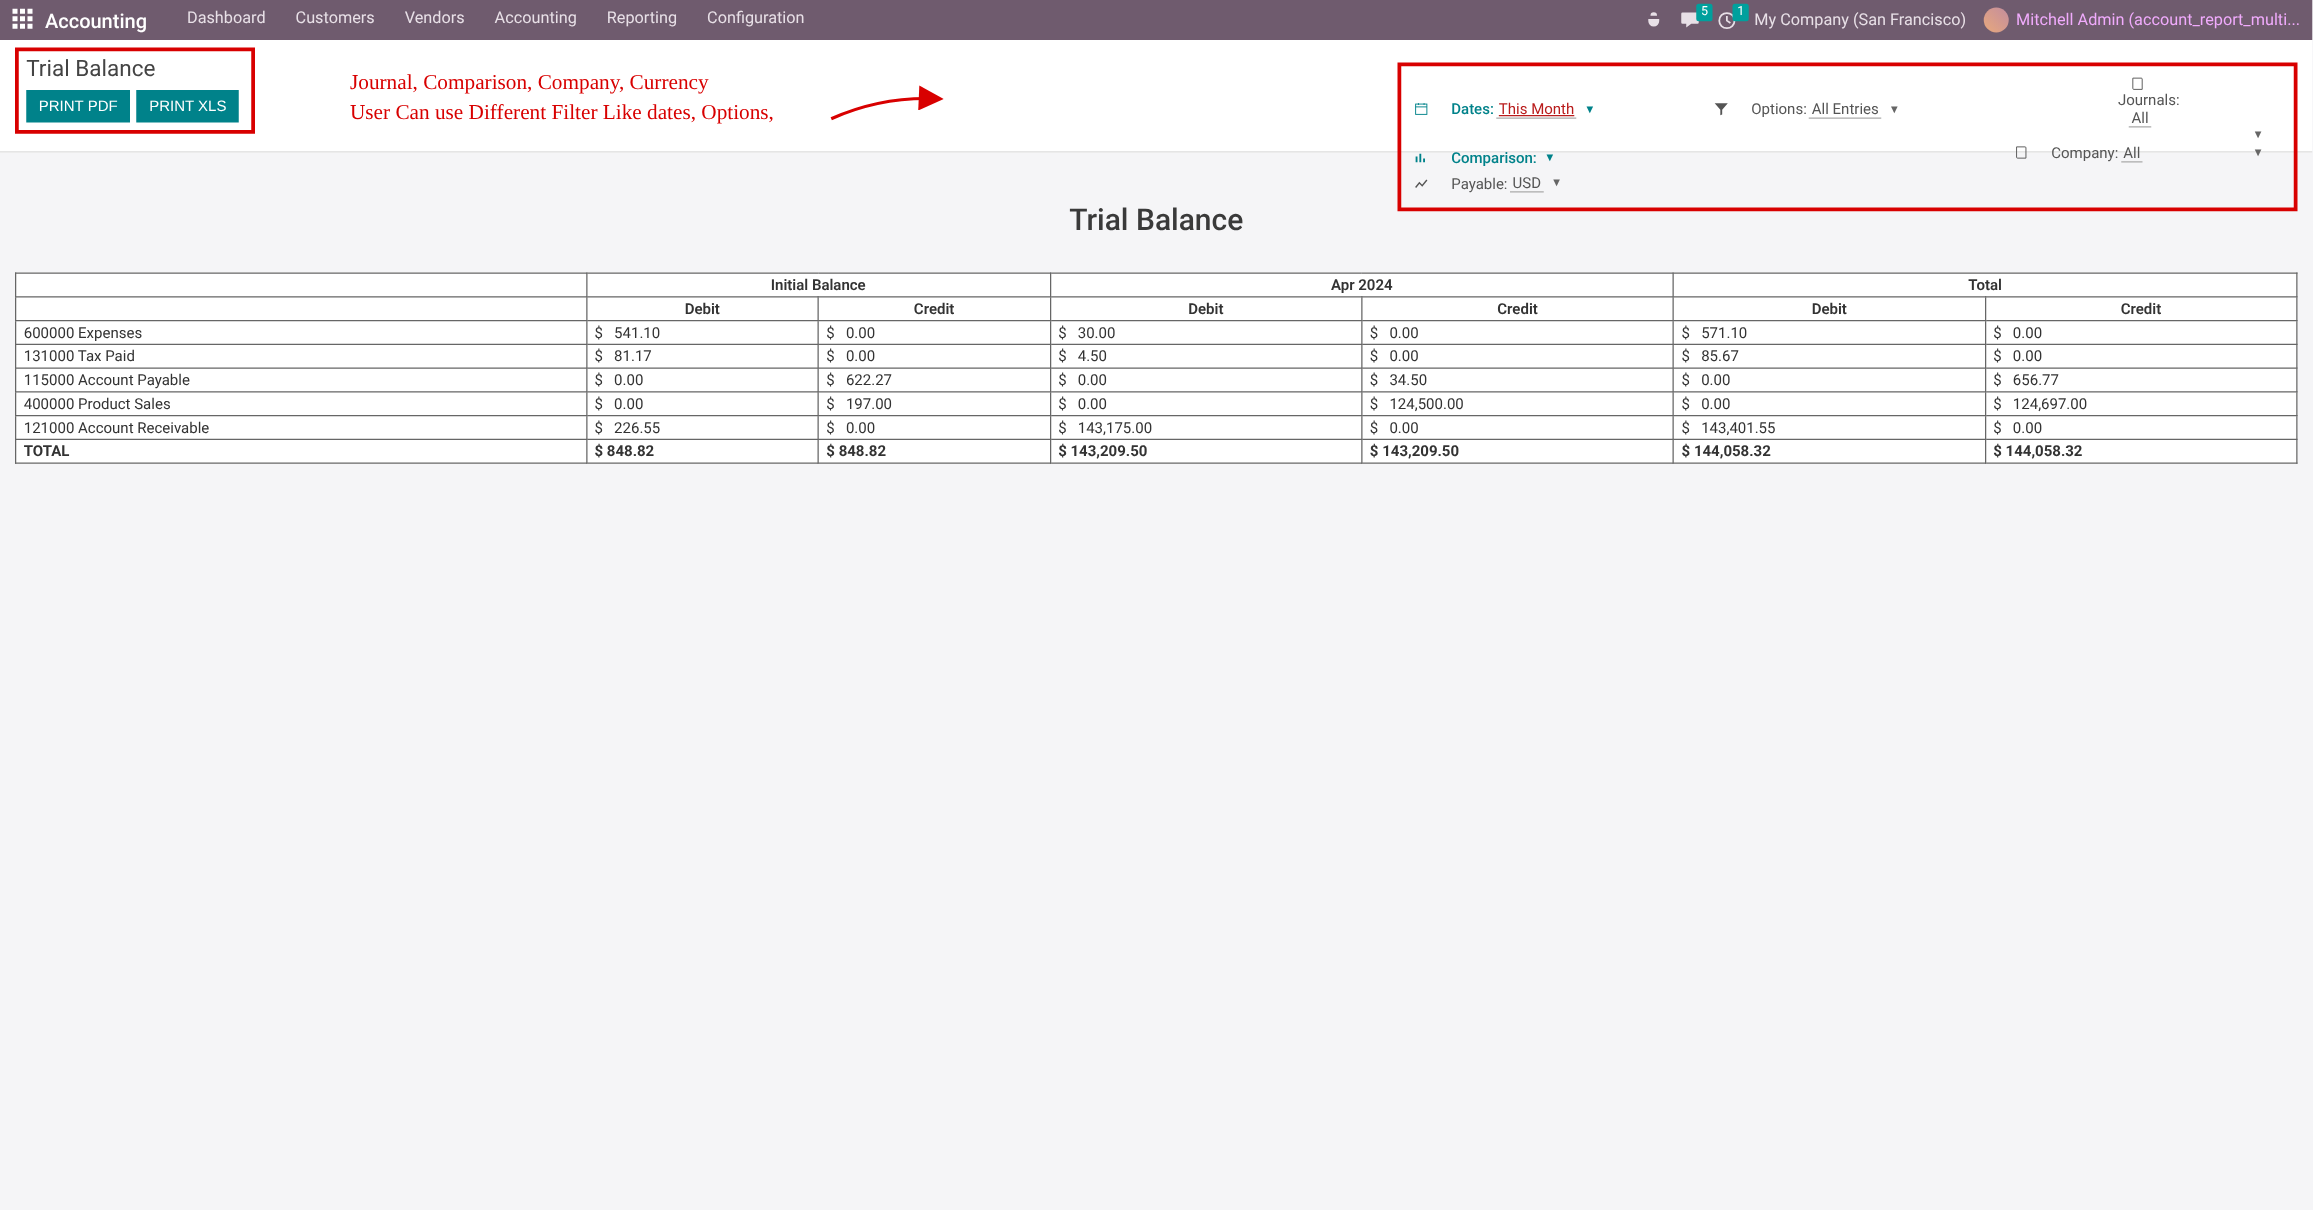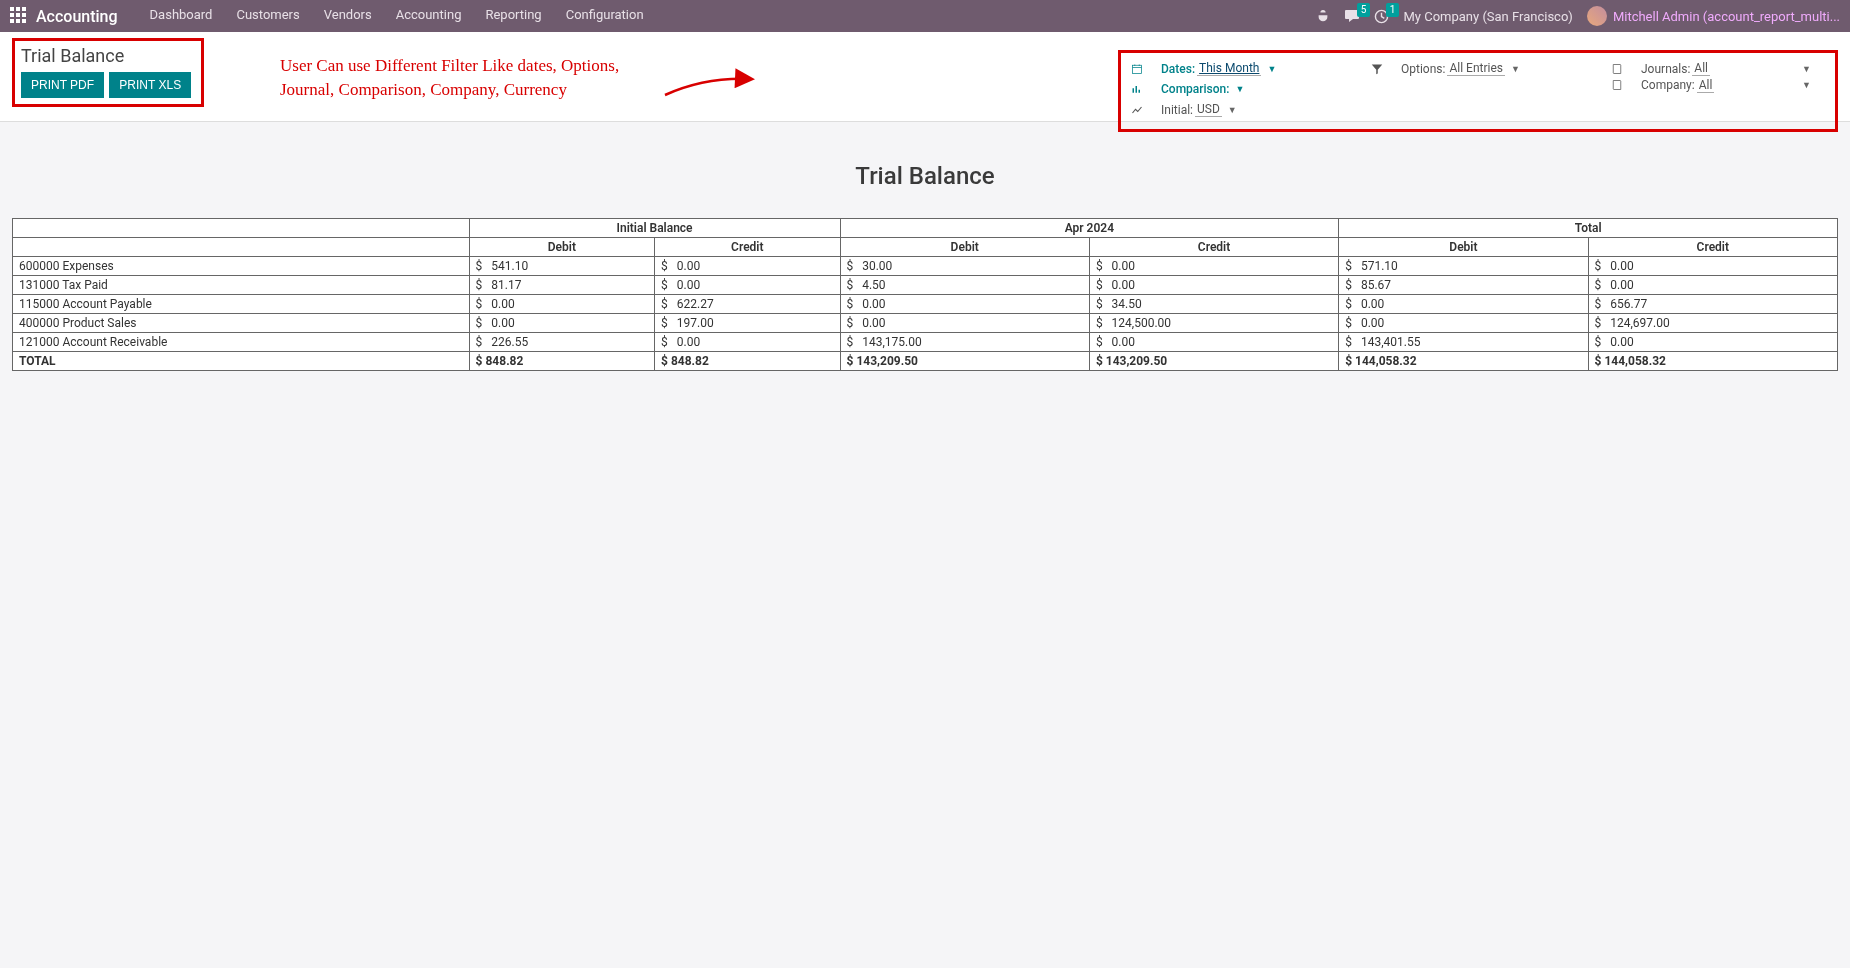--- a/index.html
+++ b/index.html
@@ -26,28 +26,28 @@
 .btn { background: #00828a; color: #fff; border: none; padding: 6px 10px; font-size: 12px; font-weight: 500; cursor: pointer; margin-right: 2px; }
 
 .annotation { position: absolute; left: 280px; top: 22px; color: #d80000; font-family: Georgia, serif; font-size: 17px; line-height: 1.4; }
 .arrow-svg { position: absolute; left: 655px; top: 35px; }
 
 .filters { position: absolute; right: 12px; top: 18px; width: 720px; border: 3px solid #d80000; padding: 8px 10px 6px 10px; }
 .filter-row { display: flex; flex-wrap: wrap; }
 .filter-item { display: flex; align-items: center; font-size: 12px; color: #555; margin-bottom: 6px; }
 .filter-item.dates { width: 240px; }
 .filter-item.options { width: 240px; }
-.filter-item.journals { width: 200px; }
+.filter-item.journals { width: 200px; flex-direction: column; }
 .filter-item.comparison { width: 240px; }
 .filter-item.company { width: 200px; margin-left: 480px; margin-top: -28px; }
 .filter-item.currency { width: 240px; }
 .filter-label { color: #00828a; font-weight: 500; padding-left: 16px; }
 .filter-label.dark { color: #555; font-weight: 400; }
 .filter-value { border-bottom: 1px solid #aaa; padding: 0 2px; margin-left: 2px; }
-.filter-value.teal { color: #0c4a6e; }
+.filter-value.teal { color: #b91c1c; }
 .caret { margin-left: 6px; color: #00828a; font-size: 9px; cursor: pointer; }
 .caret.dark { color: #666; }
 .mini-icon { width: 12px; height: 12px; display: inline-block; margin-right: 2px; color: #00828a; }
 .mini-icon.dark { color: #555; }
 
 
 .report-area { padding: 40px 12px 20px; }
 .report-title { text-align: center; font-size: 24px; font-weight: 500; color: #3a3a3a; margin-bottom: 28px; }
 table.report { width: 100%; border-collapse: collapse; background: #fff; }
 table.report th, table.report td { border: 1px solid #666; font-size: 12px; padding: 2px 6px; }
@@ -109,22 +109,22 @@
 </div>
 
 <div class="control-panel">
   <div class="title-block">
     <div class="page-title">Trial Balance</div>
     <button class="btn">PRINT PDF</button>
     <button class="btn">PRINT XLS</button>
   </div>
 
   <div class="annotation">
+    <div>Journal, Comparison, Company, Currency</div>
     <div>User Can use Different Filter Like dates, Options,</div>
-    <div>Journal, Comparison, Company, Currency</div>
   </div>
 
   <svg class="arrow-svg" width="100" height="40">
     <defs>
         <marker id="ah" markerWidth="10" markerHeight="8" refX="2" refY="4" orient="auto">
           <path d="M8 0 L0 4 L8 8 z" fill="#d80000"></path>
         </marker>
       </defs>
     <path d="M95 12 Q 50 10 10 28" stroke="#d80000" stroke-width="2.5" fill="none" marker-start="url(#ah)"></path>
   </svg>
@@ -172,21 +172,21 @@
         <span class="filter-label dark">Company:</span>
         <span class="filter-value">All</span>
         <span class="caret dark" style="margin-left:auto">▼</span>
       </div>
     </div>
     <div class="filter-row">
       <div class="filter-item currency">
         <svg class="mini-icon dark" viewBox="0 0 16 16">
             <path d="M2 12l4-5 3 3 5-6" stroke="currentColor" fill="none" stroke-width="1.5"></path>
           </svg>
-        <span class="filter-label dark">Initial:</span>
+        <span class="filter-label dark">Payable:</span>
         <span class="filter-value">USD</span>
         <span class="caret dark">▼</span>
       </div>
     </div>
   </div>
 </div>
 
 <div class="report-area">
   <div class="report-title">Trial Balance</div>
   <table class="report">

